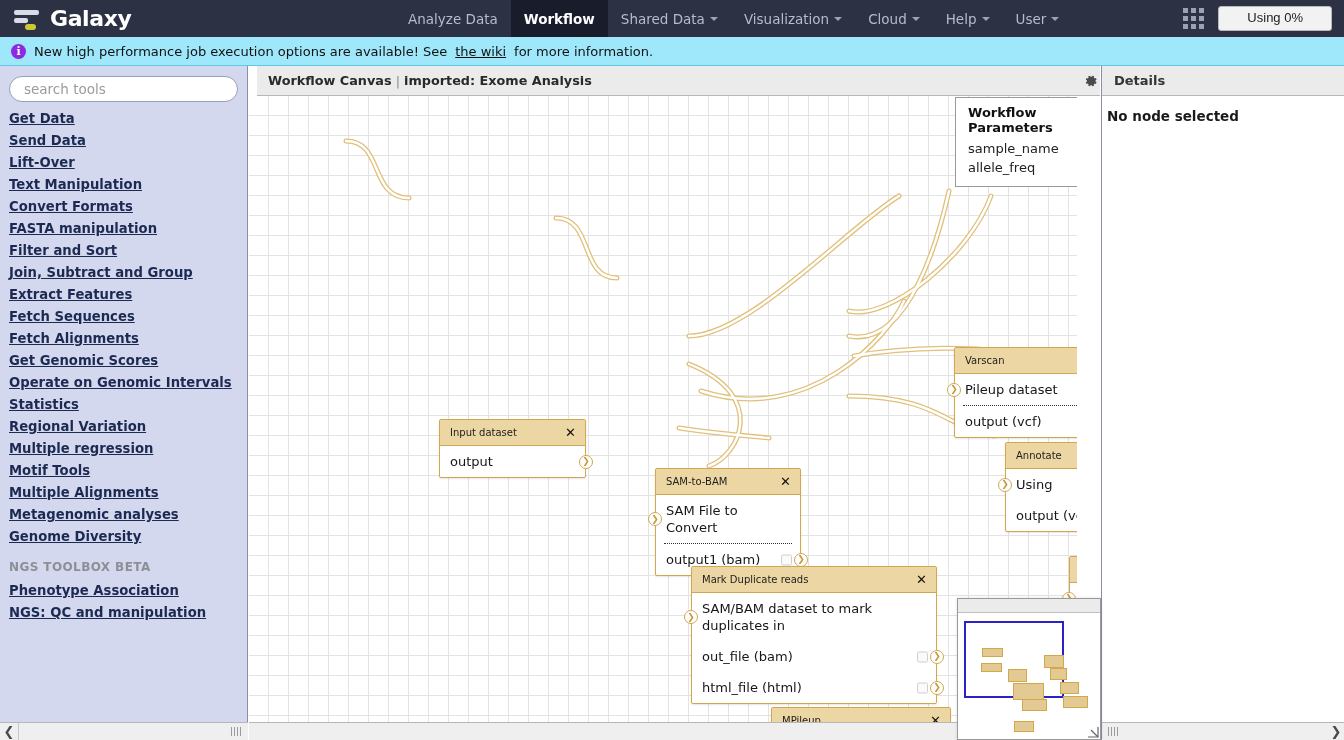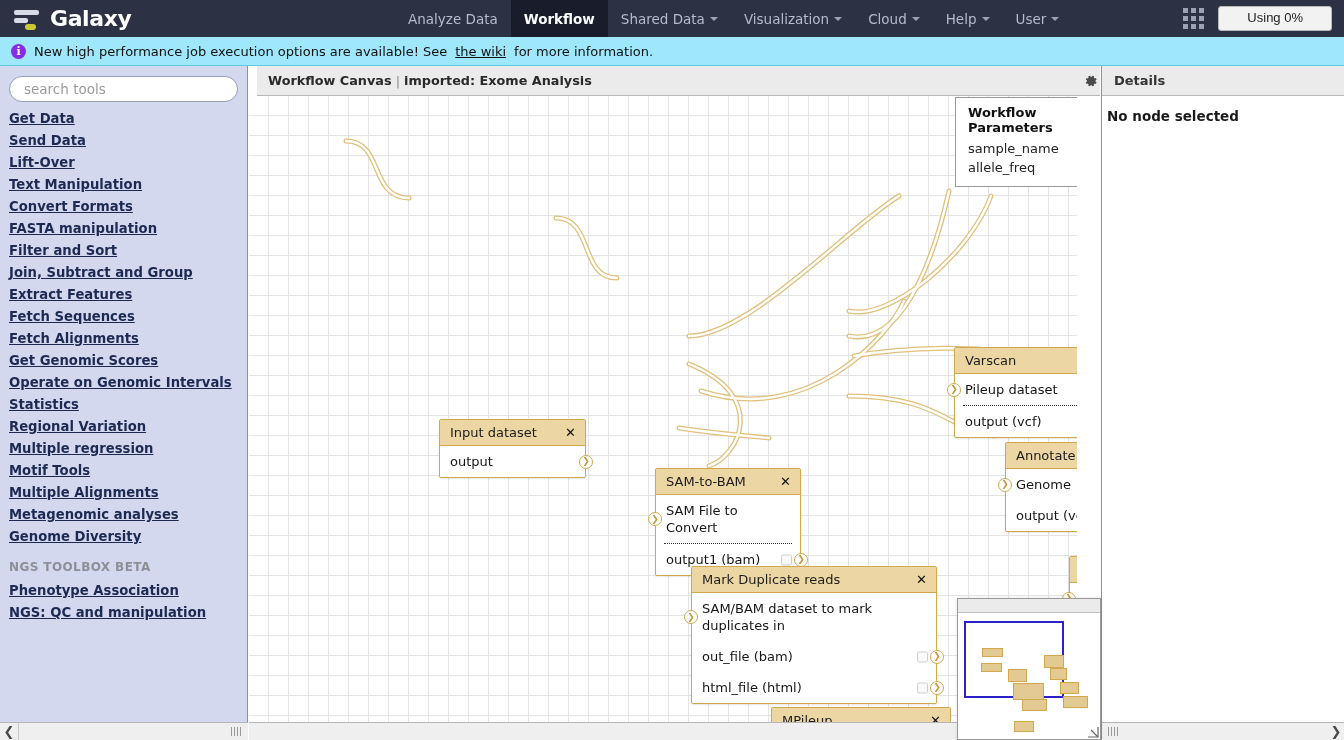--- a/index.html
+++ b/index.html
@@ -155,21 +155,21 @@
     position: absolute; background: #ffffff;
     border: 1px solid #d1a84b; border-radius: 2px;
     box-shadow: 0 1px 2px rgba(0,0,0,0.10);
     z-index: 3;
   }
   .node-head {
     background: #ecd6a3; border-bottom: 1px solid #d1a84b;
     height: 26px; display: flex; align-items: center; justify-content: space-between;
     padding: 0 9px 0 10px; cursor: move;
   }
-  .node-title { font-size: 13px; color: #1d1d1d; white-space: nowrap; }
+  .node-title { font-size: 10px; color: #1d1d1d; white-space: nowrap; }
   .node-close {
     font-size: 13px; color: #111; font-weight: bold; cursor: pointer;
     line-height: 1; padding-left: 8px;
   }
   .node-body { padding: 0; }
   .row {
     position: relative; font-size: 13px; color: #161616;
     padding: 7px 10px; line-height: 17px;
   }
   .row.out { padding-right: 28px; }
@@ -463,21 +463,21 @@
       </div>
 
       <div class="node" style="left:756px; top:346px; width:120px;">
         <div class="node-head">
           <span class="node-title">Annotate</span>
           <span class="node-close">✕</span>
         </div>
         <div class="node-body">
           <div class="row">
             <span class="term in">❯</span>
-            <span>Genome</span>
+            <span>Using</span>
           </div>
           <div class="row out">
             <span>output (vcf)</span>
           </div>
         </div>
       </div>
 
       <div class="node" style="left:820px; top:460px; width:120px;">
         <div class="node-head">
           <span class="node-title">Filt</span>

